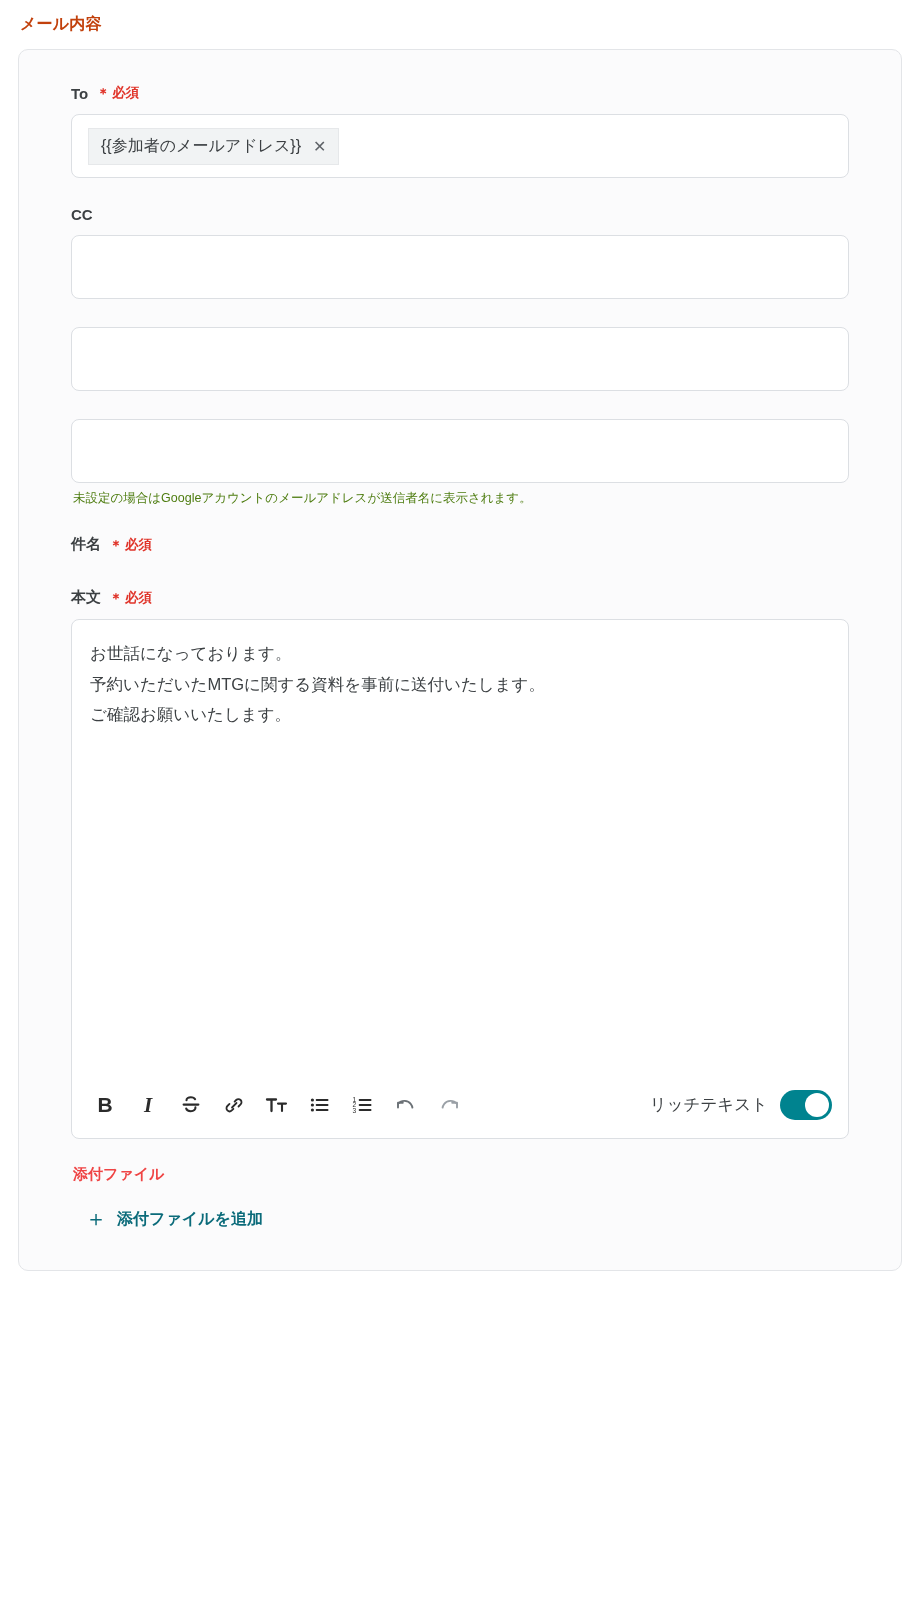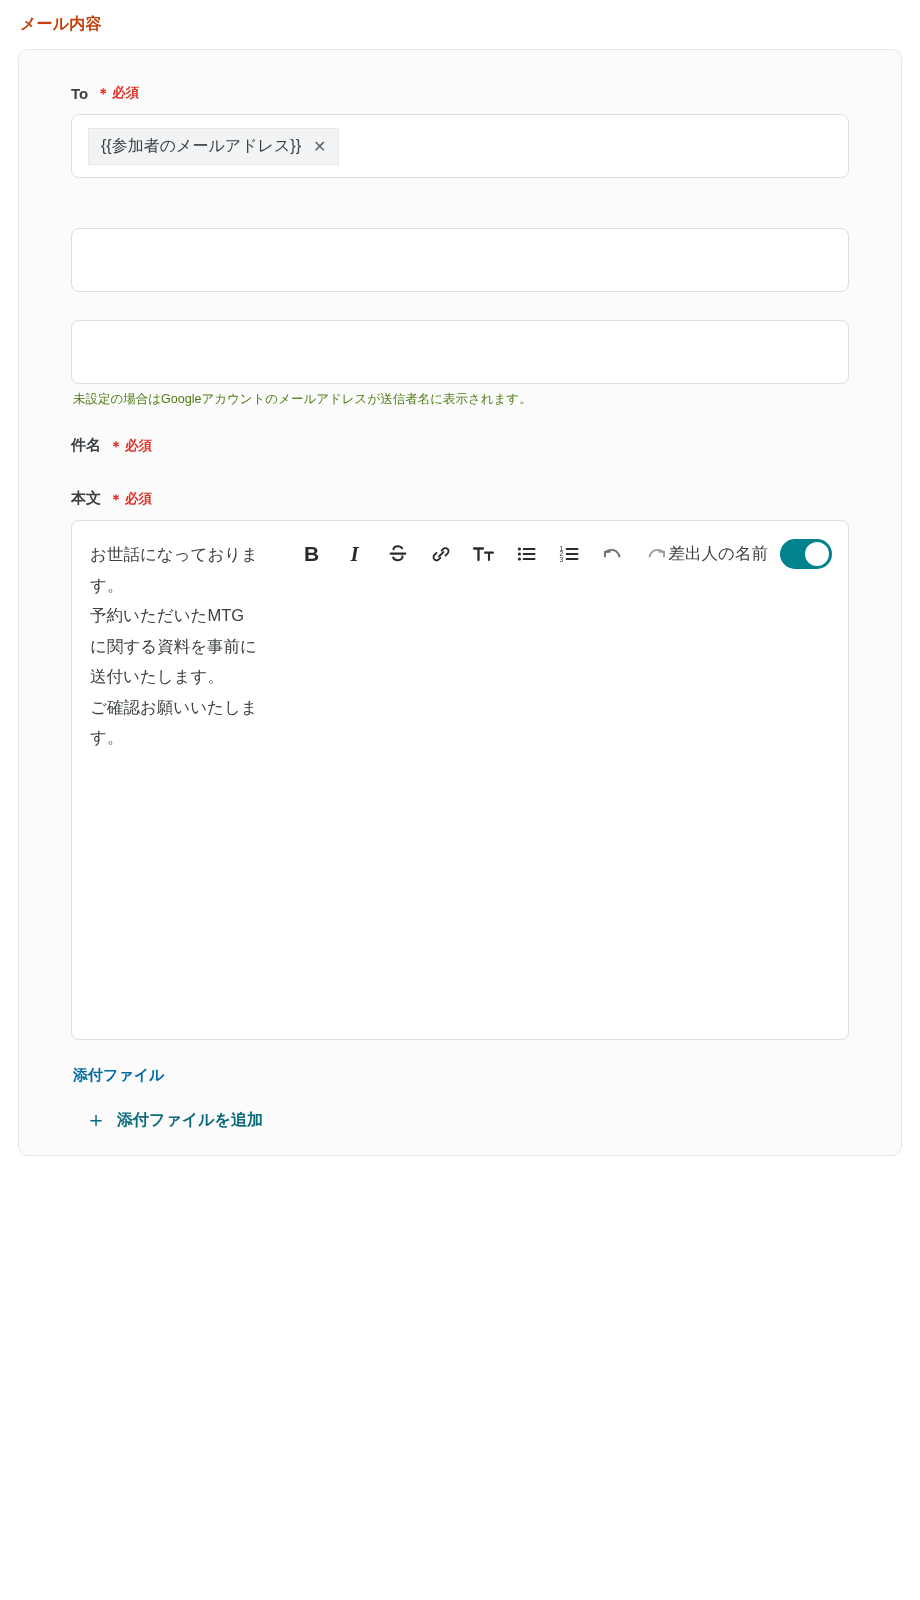--- a/index.html
+++ b/index.html
@@ -22,21 +22,21 @@
     font-size: 16px;
     font-weight: bold;
     color: #c2410c;
     letter-spacing: 0.2px;
     margin: 0 0 14px 2px;
   }
   .card {
     border: 1px solid #e3e5e8;
     border-radius: 10px;
     background: #fbfbfc;
-    padding: 34px 52px 24px 52px;
+    padding: 34px 52px 40px 52px;
   }
   .field { margin-bottom: 6px; }
   .label-row {
     display: flex;
     align-items: center;
     gap: 8px;
     margin-bottom: 12px;
   }
   .label {
     font-size: 15px;
@@ -87,21 +87,21 @@
   }
   .spacer-22 { height: 22px; }
 
   .editor {
     width: 100%;
     background: #ffffff;
     border: 1px solid #dcdfe3;
     border-radius: 8px;
     height: 520px;
     display: flex;
-    flex-direction: row;
+    flex-direction: column;
   }
   .editor-body {
     flex: 1;
     padding: 18px 18px 0 18px;
     font-size: 16.5px;
     line-height: 1.85;
     color: #3c4043;
     white-space: pre-wrap;
     overflow: hidden;
   }
@@ -152,21 +152,21 @@
     top: 3px;
     right: 3px;
     width: 24px;
     height: 24px;
     border-radius: 50%;
     background: #ffffff;
   }
   .attach-label {
     font-size: 15px;
     font-weight: bold;
-    color: #0369a1;
+    color: #ef4444;
     margin: 26px 0 0 2px;
   }
   .attach-btn {
     display: inline-flex;
     align-items: center;
     gap: 10px;
     margin: 24px 0 0 14px;
     color: #0b6b7a;
     font-size: 16px;
     font-weight: bold;
@@ -201,20 +201,26 @@
         <span class="chip">
           <span>{{参加者のメールアドレス}}</span>
           <span class="chip-x">✕</span>
         </span>
       </div>
     </div>
 
     <div class="spacer-22"></div>
 
     
+    <div class="field">
+      <div class="label-row">
+        <span class="label">CC</span>
+      </div>
+      <div class="input-box"></div>
+    </div>
 
     <div class="spacer-22"></div>
 
     
     <div class="field">
       <div class="input-box"></div>
     </div>
 
     <div class="spacer-22"></div>
 
@@ -311,21 +317,21 @@
             <span class="tool">
               <svg width="24" height="22" viewBox="0 0 24 22">
                 <path d="M20 13.5V8.8h-4.8" fill="none" stroke="#9aa0a6" stroke-width="1.9" stroke-linecap="round" stroke-linejoin="round"></path>
                 <path d="M19.6 9.4c-3-3.6-9.6-3.4-12.4.6-1 1.4-1.5 2.7-1.6 3.6" fill="none" stroke="#9aa0a6" stroke-width="1.9" stroke-linecap="round"></path>
               </svg>
             </span>
 
           </div>
 
           <div class="rt-wrap">
-            <span class="rt-label">差出人の名前</span>
+            <span class="rt-label">リッチテキスト</span>
             <span class="toggle">
               <span class="knob"></span>
             </span>
           </div>
         </div>
       </div>
     </div>
 
     
     <div class="attach-label">添付ファイル</div>

